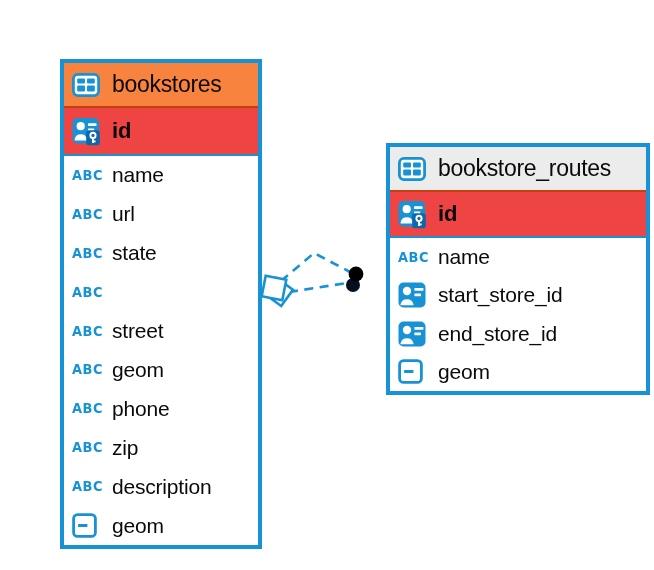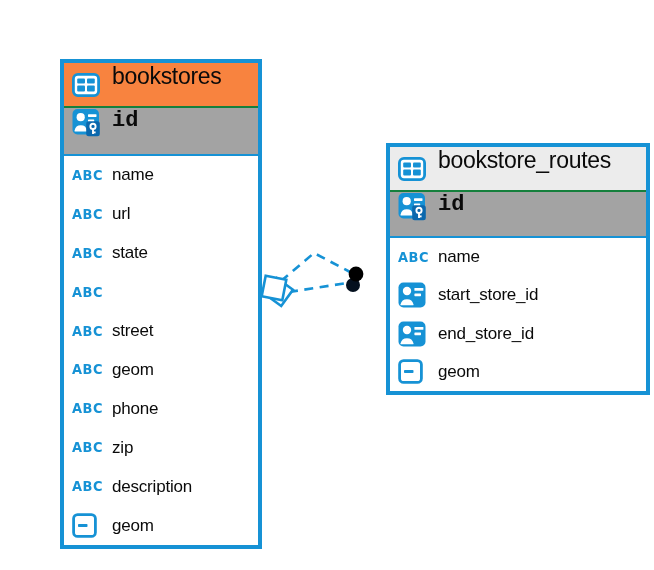--- a/index.html
+++ b/index.html
@@ -5,31 +5,31 @@
   * { margin: 0; padding: 0; box-sizing: border-box; }
   html, body { width: 654px; height: 570px; background: #ffffff; overflow: hidden; }
   body { font-family: "Liberation Sans", "DejaVu Sans", sans-serif; color: #0a0a0a; position: relative; }
 
   .canvas { position: absolute; inset: 0; width: 654px; height: 570px; }
 
   .er-table { position: absolute; background: #ffffff; border: 4px solid #1692d5; display: flex; flex-direction: column; }
   .er-table.bookstores { left: 60px; top: 59px; width: 202px; height: 490px; }
   .er-table.routes { left: 386px; top: 143px; width: 264px; height: 252px; }
 
-  .tbl-header { display: flex; gap: 8px; padding-left: 8px; flex: 0 0 45px; border-bottom: 2px solid #15803d; }
+  .tbl-header { display: flex; align-items: center; gap: 8px; padding-left: 8px; flex: 0 0 45px; border-bottom: 2px solid #c2410c; }
   .tbl-title { font-size: 23px; font-weight: 400; letter-spacing: -0.3px; white-space: nowrap; }
 
-  .pk-row { display: flex; align-items: flex-start; gap: 8px; padding-left: 8px; border-bottom: 2px solid #1692d5; background: #a3a3a3; font-family: Liberation Mono, monospace; }
+  .pk-row { display: flex; align-items: center; gap: 8px; padding-left: 8px; border-bottom: 2px solid #1692d5; background: #ef4444; }
   .bookstores .pk-row { flex: 0 0 48px; }
   .routes .pk-row { flex: 0 0 46px; }
   .pk-label { font-size: 22px; font-weight: 700; }
 
   .col-body { display: flex; flex-direction: column; flex: 1 1 auto; }
   .col-row { display: flex; align-items: center; gap: 8px; padding-left: 8px; flex: 1 1 0; }
-  .col-label { font-size: 17px; font-weight: 400; letter-spacing: -0.2px; white-space: nowrap; text-align: right; }
+  .col-label { font-size: 21px; font-weight: 400; letter-spacing: -0.2px; white-space: nowrap; text-align: right; }
 
   .icon-box { width: 32px; flex: 0 0 32px; display: flex; align-items: center; justify-content: flex-start; }
   .abc-glyph { font-family: "DejaVu Sans", sans-serif; font-weight: 800; font-size: 13px; letter-spacing: 0.5px; color: #1692d5; line-height: 1; transform: scaleY(1.05); }
 
   svg.overlay { position: absolute; left: 0; top: 0; width: 654px; height: 570px; pointer-events: none; z-index: 5; }
 </style>
 </head>
 <body>
 
 <div class="canvas">

